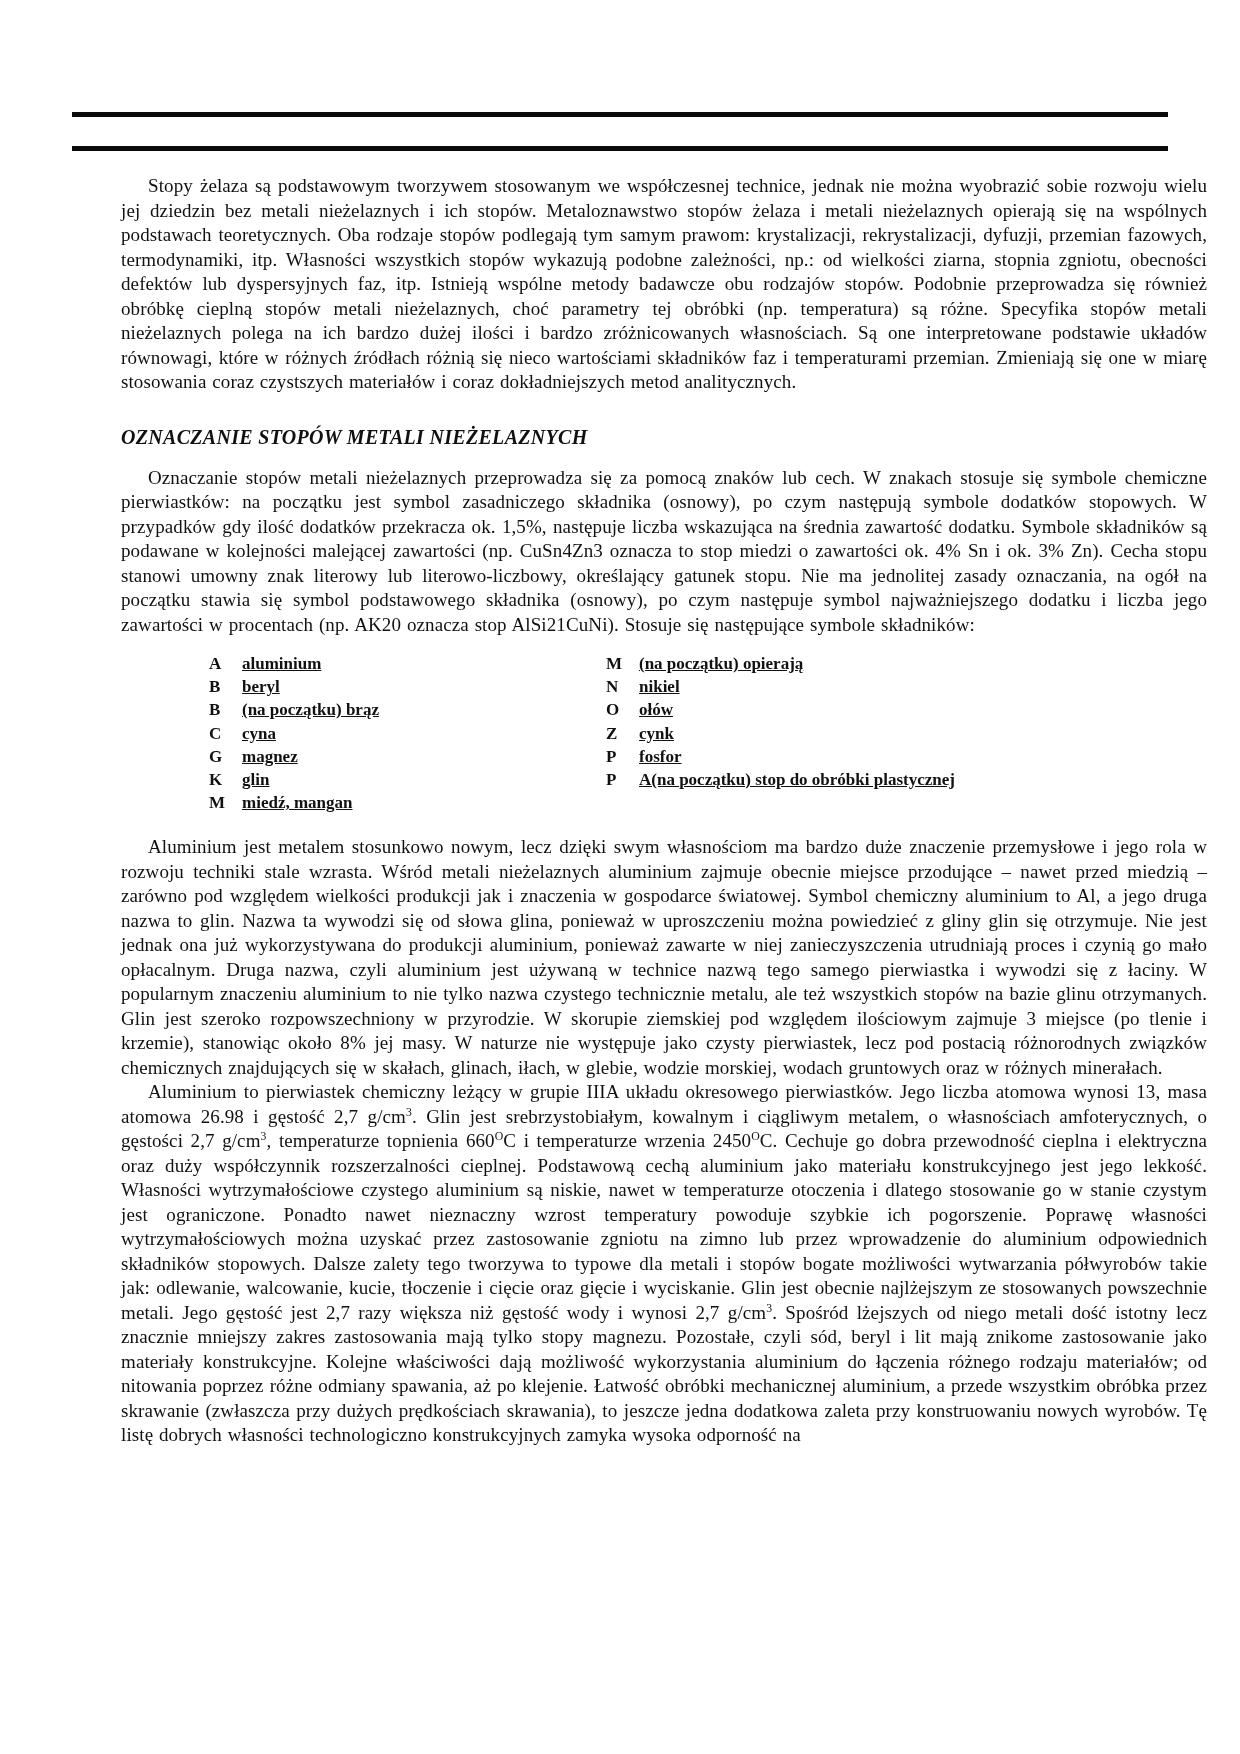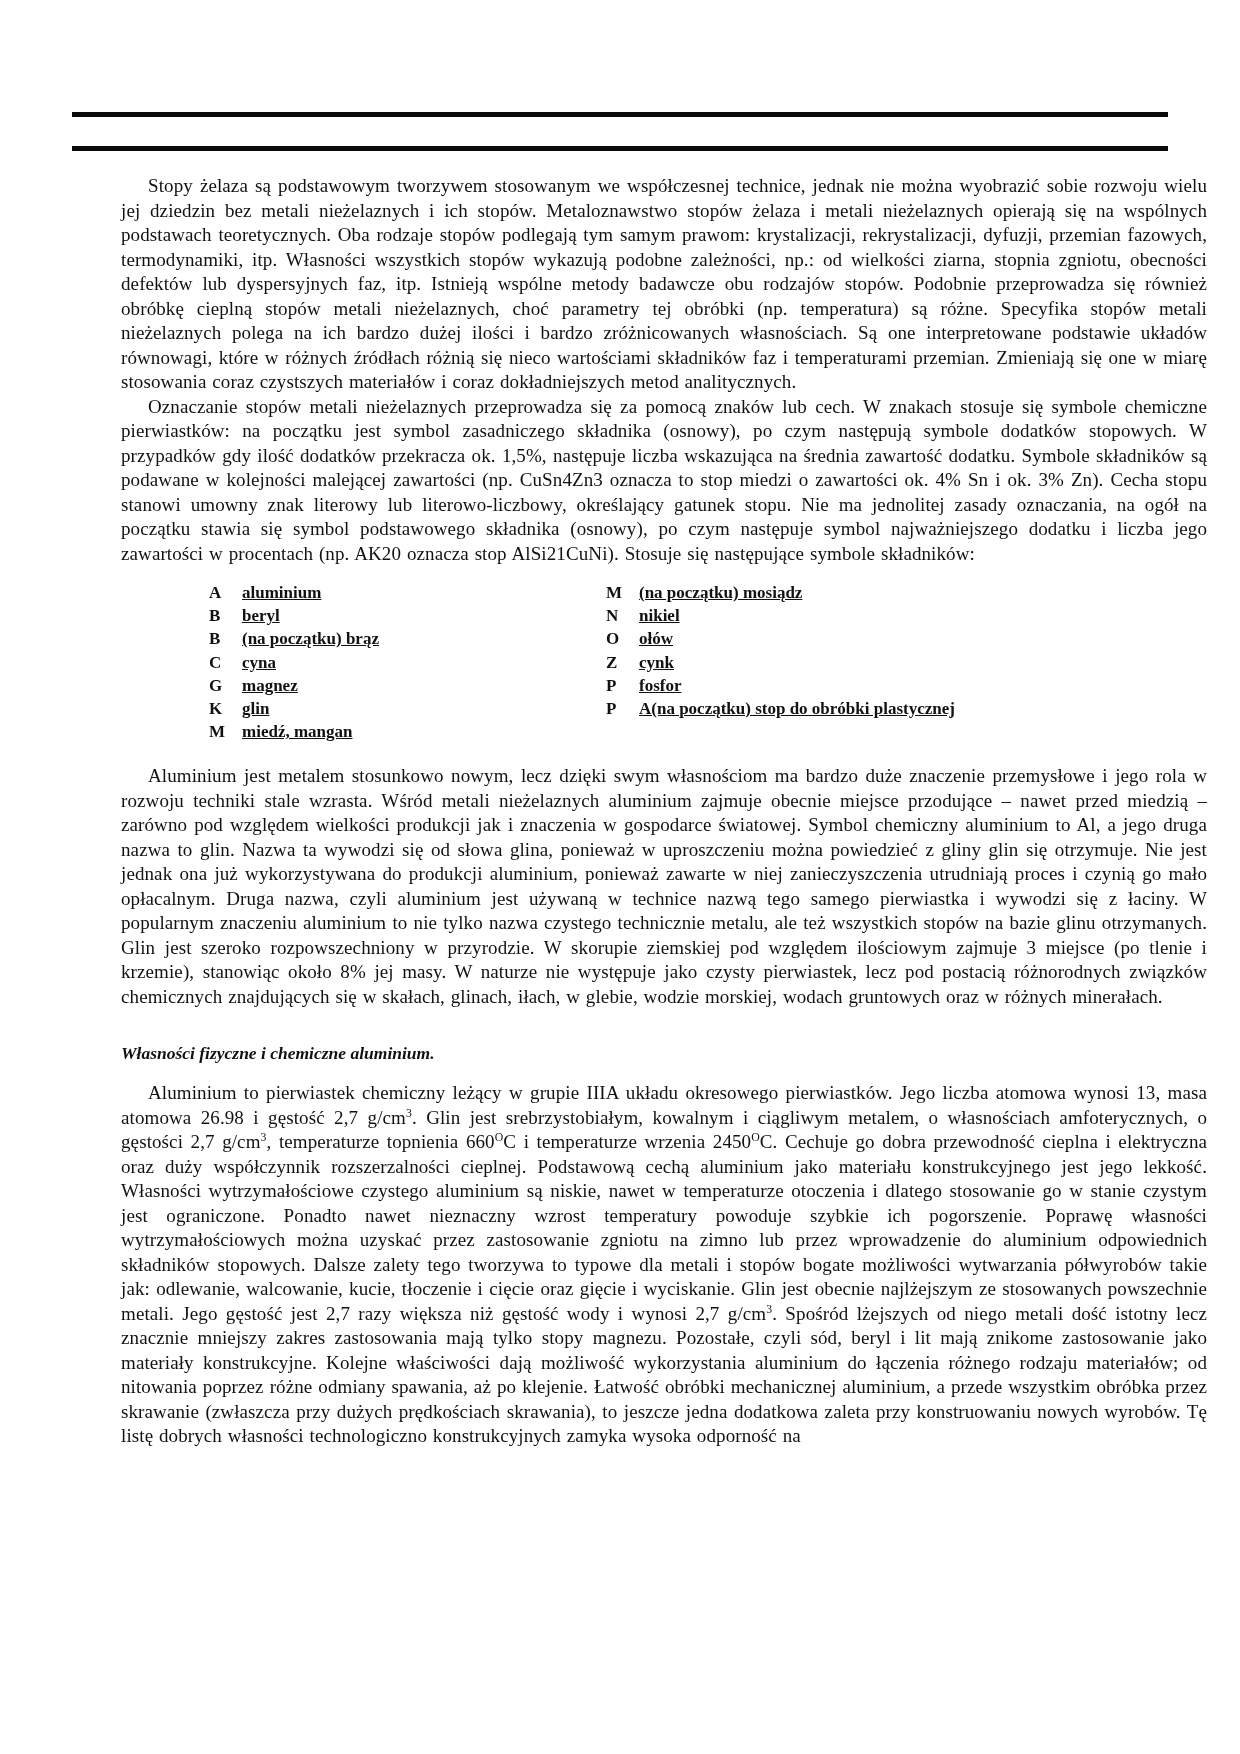--- a/index.html
+++ b/index.html
@@ -66,20 +66,21 @@
 <body>
 
 <div class="page">
   <div class="rule rule1"></div>
   <div class="rule rule2"></div>
 
   <div class="content">
 
     <p class="para">Stopy żelaza są podstawowym tworzywem stosowanym we współczesnej technice, jednak nie można wyobrazić sobie rozwoju wielu jej dziedzin bez metali nieżelaznych i ich stopów. Metaloznawstwo stopów żelaza i metali nieżelaznych opierają się na wspólnych podstawach teoretycznych. Oba rodzaje stopów podlegają tym samym prawom: krystalizacji, rekrystalizacji, dyfuzji, przemian fazowych, termodynamiki, itp. Własności wszystkich stopów wykazują podobne zależności, np.: od wielkości ziarna, stopnia zgniotu, obecności defektów lub dyspersyjnych faz, itp. Istnieją wspólne metody badawcze obu rodzajów stopów. Podobnie przeprowadza się również obróbkę cieplną stopów metali nieżelaznych, choć parametry tej obróbki (np. temperatura) są różne. Specyfika stopów metali nieżelaznych polega na ich bardzo dużej ilości i bardzo zróżnicowanych własnościach. Są one interpretowane podstawie układów równowagi, które w różnych źródłach różnią się nieco wartościami składników faz i temperaturami przemian. Zmieniają się one w miarę stosowania coraz czystszych materiałów i coraz dokładniejszych metod analitycznych.</p>
 
+    <h2 class="section-heading">OZNACZANIE STOPÓW METALI NIEŻELAZNYCH</h2>
 
     <p class="para">Oznaczanie stopów metali nieżelaznych przeprowadza się za pomocą znaków lub cech. W znakach stosuje się symbole chemiczne pierwiastków: na początku jest symbol zasadniczego składnika (osnowy), po czym następują symbole dodatków stopowych. W przypadków gdy ilość dodatków przekracza ok. 1,5%, następuje liczba wskazująca na średnia zawartość dodatku. Symbole składników są podawane w kolejności malejącej zawartości (np. CuSn4Zn3 oznacza to stop miedzi o zawartości ok. 4% Sn i ok. 3% Zn). Cecha stopu stanowi umowny znak literowy lub literowo-liczbowy, określający gatunek stopu. Nie ma jednolitej zasady oznaczania, na ogół na początku stawia się symbol podstawowego składnika (osnowy), po czym następuje symbol najważniejszego dodatku i liczba jego zawartości w procentach (np. AK20 oznacza stop AlSi21CuNi). Stosuje się następujące symbole składników:</p>
 
     <div class="symbols">
       <div class="sym-col sym-col-left">
         <div class="sym-row">
           <span class="sym-letter">A</span>
           <span class="sym-label">aluminium</span>
         </div>
         <div class="sym-row">
@@ -103,21 +104,21 @@
           <span class="sym-label">glin</span>
         </div>
         <div class="sym-row">
           <span class="sym-letter">M</span>
           <span class="sym-label">miedź, mangan</span>
         </div>
       </div>
       <div class="sym-col sym-col-right">
         <div class="sym-row">
           <span class="sym-letter">M</span>
-          <span class="sym-label">(na początku) mosiądz</span>
+          <span class="sym-label">(na początku) opierają</span>
         </div>
         <div class="sym-row">
           <span class="sym-letter">N</span>
           <span class="sym-label">nikiel</span>
         </div>
         <div class="sym-row">
           <span class="sym-letter">O</span>
           <span class="sym-label">ołów</span>
         </div>
         <div class="sym-row">
@@ -131,18 +132,17 @@
         <div class="sym-row">
           <span class="sym-letter">P</span>
           <span class="sym-label">A(na początku) stop do obróbki plastycznej</span>
         </div>
       </div>
     </div>
 
 
     <p class="para">Aluminium jest metalem stosunkowo nowym, lecz dzięki swym własnościom ma bardzo duże znaczenie przemysłowe i jego rola w rozwoju techniki stale wzrasta. Wśród metali nieżelaznych aluminium zajmuje obecnie miejsce przodujące – nawet przed miedzią – zarówno pod względem wielkości produkcji jak i znaczenia w gospodarce światowej. Symbol chemiczny aluminium to Al, a jego druga nazwa to glin. Nazwa ta wywodzi się od słowa glina, ponieważ w uproszczeniu można powiedzieć z gliny glin się otrzymuje. Nie jest jednak ona już wykorzystywana do produkcji aluminium, ponieważ zawarte w niej zanieczyszczenia utrudniają proces i czynią go mało opłacalnym. Druga nazwa, czyli aluminium jest używaną w technice nazwą tego samego pierwiastka i wywodzi się z łaciny. W popularnym znaczeniu aluminium to nie tylko nazwa czystego technicznie metalu, ale też wszystkich stopów na bazie glinu otrzymanych. Glin jest szeroko rozpowszechniony w przyrodzie. W skorupie ziemskiej pod względem ilościowym zajmuje 3 miejsce (po tlenie i krzemie), stanowiąc około 8% jej masy. W naturze nie występuje jako czysty pierwiastek, lecz pod postacią różnorodnych związków chemicznych znajdujących się w skałach, glinach, iłach, w glebie, wodzie morskiej, wodach gruntowych oraz w różnych minerałach.</p>
 
-    <h3 class="sub-heading">Własności fizyczne i chemiczne aluminium.</h3>
 
     <p class="para"><span>Aluminium to pierwiastek chemiczny leżący w grupie IIIA układu okresowego pierwiastków. Jego liczba atomowa wynosi 13, masa atomowa 26.98 i gęstość 2,7 g/cm</span><sup>3</sup><span>. Glin jest srebrzystobiałym, kowalnym i ciągliwym metalem, o własnościach amfoterycznych, o gęstości 2,7 g/cm</span><sup>3</sup><span>, temperaturze topnienia 660</span><sup>O</sup><span>C i temperaturze wrzenia 2450</span><sup>O</sup><span>C. Cechuje go dobra przewodność cieplna i elektryczna oraz duży współczynnik rozszerzalności cieplnej. Podstawową cechą aluminium jako materiału konstrukcyjnego jest jego lekkość. Własności wytrzymałościowe czystego aluminium są niskie, nawet w temperaturze otoczenia i dlatego stosowanie go w stanie czystym jest ograniczone. Ponadto nawet nieznaczny wzrost temperatury powoduje szybkie ich pogorszenie. Poprawę własności wytrzymałościowych można uzyskać przez zastosowanie zgniotu na zimno lub przez wprowadzenie do aluminium odpowiednich składników stopowych. Dalsze zalety tego tworzywa to typowe dla metali i stopów bogate możliwości wytwarzania półwyrobów takie jak: odlewanie, walcowanie, kucie, tłoczenie i cięcie oraz gięcie i wyciskanie. Glin jest obecnie najlżejszym ze stosowanych powszechnie metali. Jego gęstość jest 2,7 razy większa niż gęstość wody i wynosi 2,7 g/cm</span><sup>3</sup><span>. Spośród lżejszych od niego metali dość istotny lecz znacznie mniejszy zakres zastosowania mają tylko stopy magnezu. Pozostałe, czyli sód, beryl i lit mają znikome zastosowanie jako materiały konstrukcyjne. Kolejne właściwości dają możliwość wykorzystania aluminium do łączenia różnego rodzaju materiałów; od nitowania poprzez różne odmiany spawania, aż po klejenie. Łatwość obróbki mechanicznej aluminium, a przede wszystkim obróbka przez skrawanie (zwłaszcza przy dużych prędkościach skrawania), to jeszcze jedna dodatkowa zaleta przy konstruowaniu nowych wyrobów. Tę listę dobrych własności technologiczno konstrukcyjnych zamyka wysoka odporność na</span></p>
 
   </div>
 </div>
 
 </body></html>

